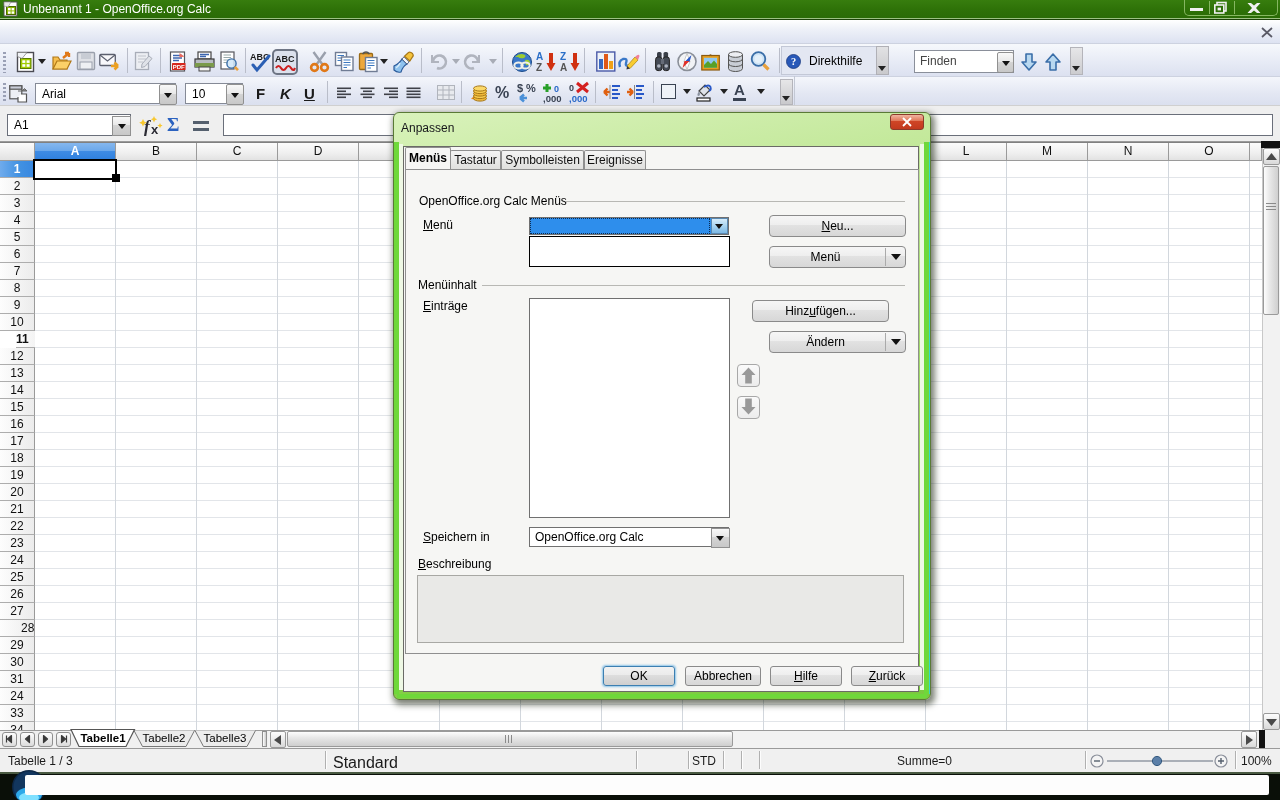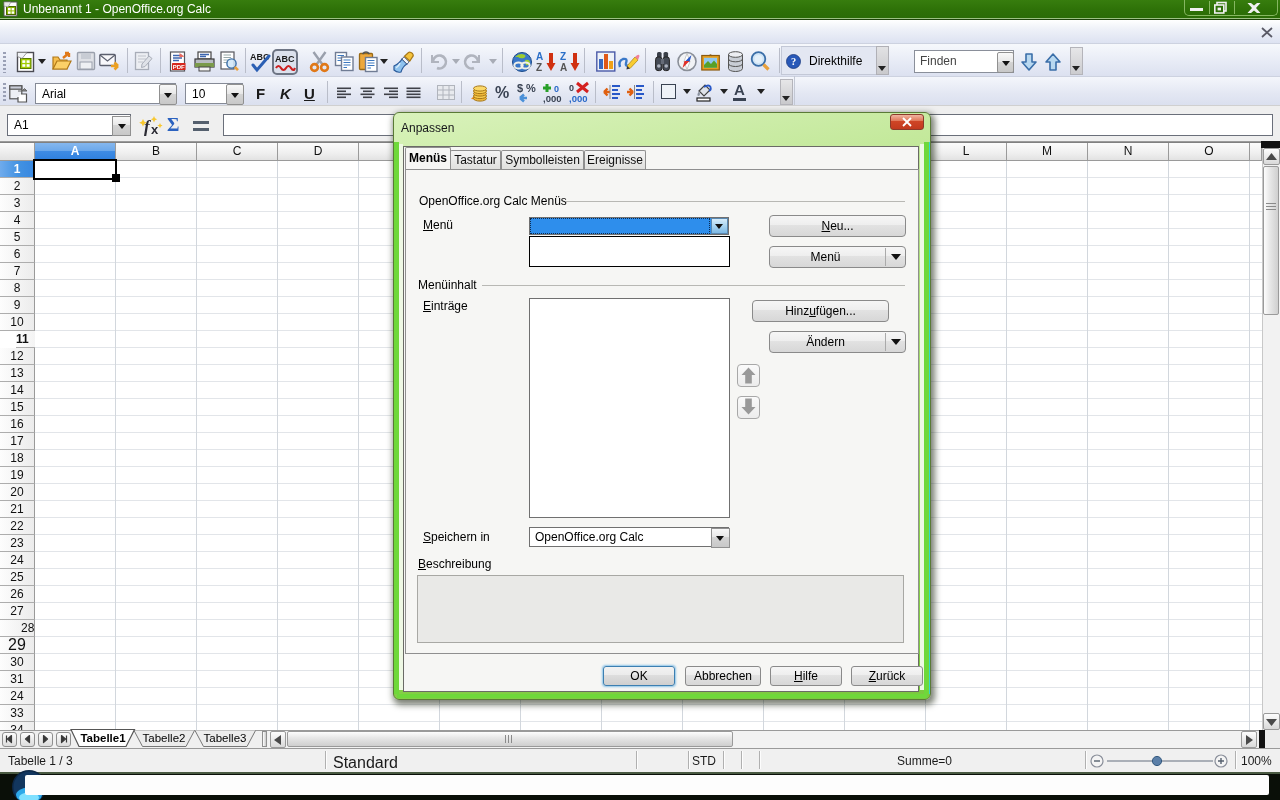--- a/index.html
+++ b/index.html
@@ -385,21 +385,21 @@
 <div class="abs" style="left:0;top:306.00px;width:35px;height:17.00px;background:linear-gradient(to right,#fdfdfd,#ececec);border-right:1px solid #9a9a9a;border-bottom:1px solid #adadad;box-sizing:border-box;color:#111;font-weight:400;font-size:12px;text-align:center;line-height:16px;">19</div>
 <div class="abs" style="left:0;top:323.00px;width:35px;height:17.00px;background:linear-gradient(to right,#fdfdfd,#ececec);border-right:1px solid #9a9a9a;border-bottom:1px solid #adadad;box-sizing:border-box;color:#111;font-weight:400;font-size:12px;text-align:center;line-height:16px;">20</div>
 <div class="abs" style="left:0;top:340.00px;width:35px;height:17.00px;background:linear-gradient(to right,#fdfdfd,#ececec);border-right:1px solid #9a9a9a;border-bottom:1px solid #adadad;box-sizing:border-box;color:#111;font-weight:400;font-size:12px;text-align:center;line-height:16px;">21</div>
 <div class="abs" style="left:0;top:357.00px;width:35px;height:17.00px;background:linear-gradient(to right,#fdfdfd,#ececec);border-right:1px solid #9a9a9a;border-bottom:1px solid #adadad;box-sizing:border-box;color:#111;font-weight:400;font-size:12px;text-align:center;line-height:16px;">22</div>
 <div class="abs" style="left:0;top:374.00px;width:35px;height:17.00px;background:linear-gradient(to right,#fdfdfd,#ececec);border-right:1px solid #9a9a9a;border-bottom:1px solid #adadad;box-sizing:border-box;color:#111;font-weight:400;font-size:12px;text-align:center;line-height:16px;">23</div>
 <div class="abs" style="left:0;top:391.00px;width:35px;height:17.00px;background:linear-gradient(to right,#fdfdfd,#ececec);border-right:1px solid #9a9a9a;border-bottom:1px solid #adadad;box-sizing:border-box;color:#111;font-weight:400;font-size:12px;text-align:center;line-height:16px;">24</div>
 <div class="abs" style="left:0;top:408.00px;width:35px;height:17.00px;background:linear-gradient(to right,#fdfdfd,#ececec);border-right:1px solid #9a9a9a;border-bottom:1px solid #adadad;box-sizing:border-box;color:#111;font-weight:400;font-size:12px;text-align:center;line-height:16px;">25</div>
 <div class="abs" style="left:0;top:425.00px;width:35px;height:17.00px;background:linear-gradient(to right,#fdfdfd,#ececec);border-right:1px solid #9a9a9a;border-bottom:1px solid #adadad;box-sizing:border-box;color:#111;font-weight:400;font-size:12px;text-align:center;line-height:16px;">26</div>
 <div class="abs" style="left:0;top:442.00px;width:35px;height:17.00px;background:linear-gradient(to right,#fdfdfd,#ececec);border-right:1px solid #9a9a9a;border-bottom:1px solid #adadad;box-sizing:border-box;color:#111;font-weight:400;font-size:12px;text-align:center;line-height:16px;">27</div>
 <div class="abs" style="left:0;top:459.00px;width:35px;height:17.00px;background:linear-gradient(to right,#fdfdfd,#ececec);border-right:1px solid #9a9a9a;border-bottom:1px solid #adadad;box-sizing:border-box;color:#111;font-weight:400;font-size:12px;text-align:center;line-height:16px;padding-left:21px;">28</div>
-<div class="abs" style="left:0;top:476.00px;width:35px;height:17.00px;background:linear-gradient(to right,#fdfdfd,#ececec);border-right:1px solid #9a9a9a;border-bottom:1px solid #adadad;box-sizing:border-box;color:#111;font-weight:400;font-size:16px;text-align:center;line-height:16px;">29</div>
+<div class="abs" style="left:0;top:476.00px;width:35px;height:17.00px;background:linear-gradient(to right,#fdfdfd,#ececec);border-right:1px solid #9a9a9a;border-bottom:1px solid #adadad;box-sizing:border-box;color:#111;font-weight:400;font-size:12px;text-align:center;line-height:16px;">29</div>
 <div class="abs" style="left:0;top:493.00px;width:35px;height:17.00px;background:linear-gradient(to right,#fdfdfd,#ececec);border-right:1px solid #9a9a9a;border-bottom:1px solid #adadad;box-sizing:border-box;color:#111;font-weight:400;font-size:12px;text-align:center;line-height:16px;">30</div>
 <div class="abs" style="left:0;top:510.00px;width:35px;height:17.00px;background:linear-gradient(to right,#fdfdfd,#ececec);border-right:1px solid #9a9a9a;border-bottom:1px solid #adadad;box-sizing:border-box;color:#111;font-weight:400;font-size:12px;text-align:center;line-height:16px;">31</div>
 <div class="abs" style="left:0;top:527.00px;width:35px;height:17.00px;background:linear-gradient(to right,#fdfdfd,#ececec);border-right:1px solid #9a9a9a;border-bottom:1px solid #adadad;box-sizing:border-box;color:#111;font-weight:400;font-size:12px;text-align:center;line-height:16px;">24</div>
 <div class="abs" style="left:0;top:544.00px;width:35px;height:17.00px;background:linear-gradient(to right,#fdfdfd,#ececec);border-right:1px solid #9a9a9a;border-bottom:1px solid #adadad;box-sizing:border-box;color:#111;font-weight:400;font-size:12px;text-align:center;line-height:16px;">33</div>
 <div class="abs" style="left:0;top:561.00px;width:35px;height:17.00px;background:linear-gradient(to right,#fdfdfd,#ececec);border-right:1px solid #9a9a9a;border-bottom:1px solid #adadad;box-sizing:border-box;color:#111;font-weight:400;font-size:12px;text-align:center;line-height:16px;">34</div>
 </div>
 <div class="abs" style="left:33px;top:159px;width:84px;height:21px;border:2.5px solid #000;box-sizing:border-box;background:#fff;"></div>
 <div class="abs" style="left:112px;top:174px;width:8px;height:8px;background:#000;"></div>
 <div class="abs" style="left:1262px;top:143px;width:18px;height:587px;background:#f2f2f2;border-left:1px solid #c8c8c8;box-sizing:border-box;"></div>
 <div class="abs" style="left:1261px;top:141px;width:19px;height:7px;background:#111;"></div>

